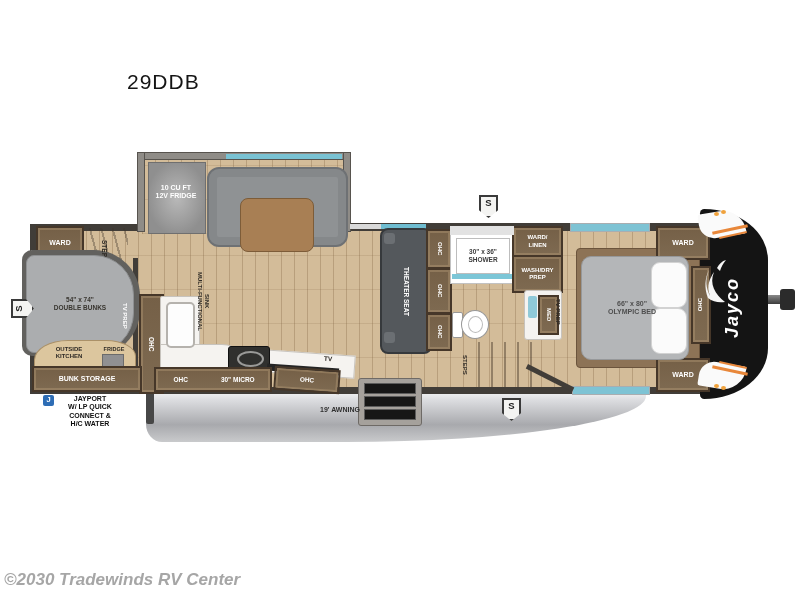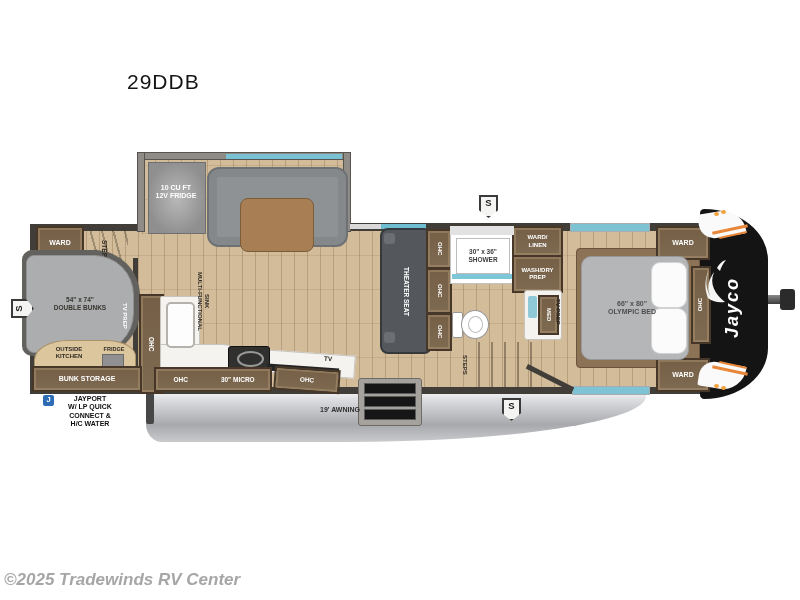--- a/index.html
+++ b/index.html
@@ -192,13 +192,13 @@
   <path d="M22 44 C12 36 6 26 11 14 C7 20 3 28 7 38 C3 30 2 22 6 12 C2 20 1 30 5 40 C10 44 16 45 22 44 Z" fill="#f5f5f5"></path>
   <path d="M14 10 C16 6 19 3 23 2 C20 6 18 9 17 13 Z" fill="#f5f5f5"></path>
 </svg>
 <div class="p lbl vtu ctr" style="left:722px;top:252px;height:110px;font-size:18px;font-style:italic;letter-spacing:2px;color:#fff;z-index:4;">Jayco</div>
 
 <div class="p" style="left:358px;top:378px;width:62px;height:46px;background:#a5a19c;border:1px solid #6e6a66;border-radius:3px;z-index:4;"></div>
 <div class="p" style="left:364px;top:383px;width:50px;height:9px;background:#161616;border:1px solid #5c5c5c;z-index:5;"></div>
 <div class="p" style="left:364px;top:396px;width:50px;height:9px;background:#161616;border:1px solid #5c5c5c;z-index:5;"></div>
 <div class="p" style="left:364px;top:409px;width:50px;height:9px;background:#161616;border:1px solid #5c5c5c;z-index:5;"></div>
 
-<div class="p" style="left:4px;top:570px;font-size:17px;font-weight:bold;font-style:italic;color:#a6a6a6;">©2025 Tradewinds RV Center</div>
+<div class="p" style="left:4px;top:570px;font-size:17px;font-weight:bold;font-style:italic;color:#a6a6a6;">©2030 Tradewinds RV Center</div>
 
 </body></html>

